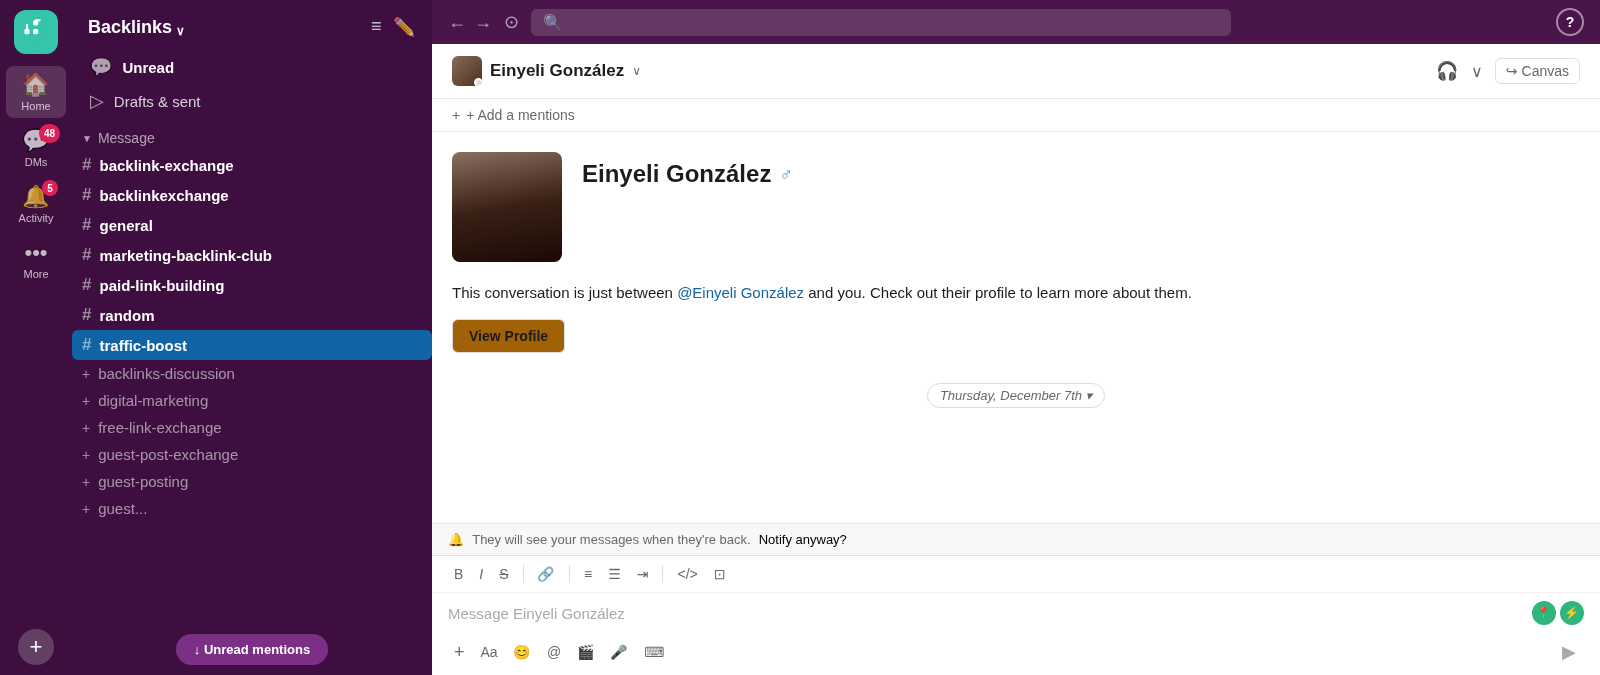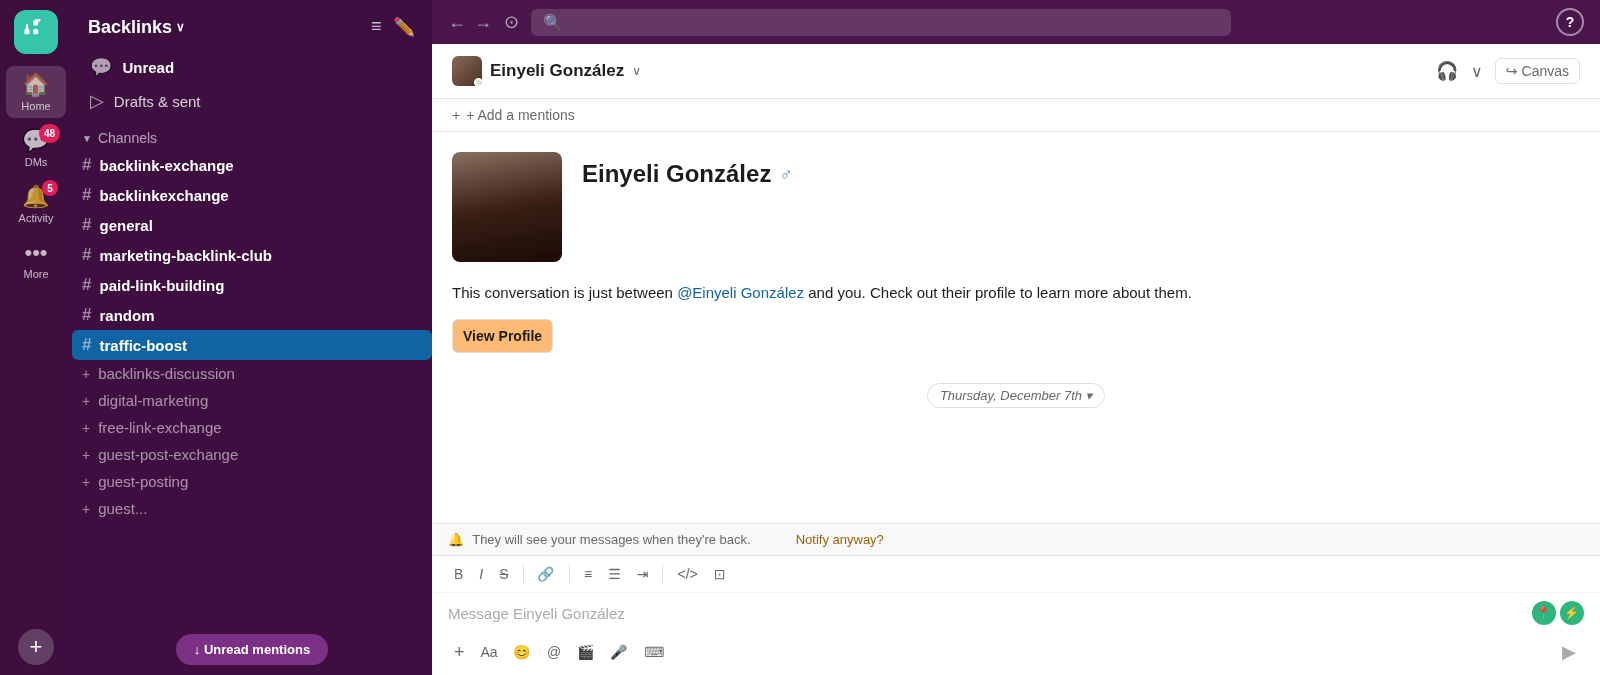--- a/index.html
+++ b/index.html
@@ -67,21 +67,21 @@
       flex-shrink: 0;
       position: relative;
       overflow: hidden;
     }
     .sidebar-header {
       display: flex; align-items: center; justify-content: space-between;
       padding: 16px 16px 8px 16px;
     }
     .workspace-name {
       color: white; font-size: 18px; font-weight: 800;
-      display: flex; align-items: center; gap: 4px; cursor: pointer;
+      display: flex; align-items: flex-end; gap: 4px; cursor: pointer;
     }
     .sidebar-icons { display: flex; gap: 12px; }
     .sidebar-icon { color: rgba(255,255,255,0.7); font-size: 18px; cursor: pointer; }
 
     .sidebar-nav { padding: 4px 8px; }
     .sidebar-nav-item {
       display: flex; align-items: center; gap: 10px;
       padding: 6px 10px; border-radius: 6px; cursor: pointer;
       color: rgba(255,255,255,0.8); font-size: 15px;
     }
@@ -209,41 +209,41 @@
     }
     .profile-name {
       font-size: 24px; font-weight: 700; color: #1d1c1d;
       display: flex; align-items: center; gap: 8px; margin-top: 8px;
     }
     .gender-icon { font-size: 18px; color: #4a90d9; }
     .intro-text { font-size: 15px; color: #1d1c1d; line-height: 1.5; }
     .mention-link { color: #1264a3; cursor: pointer; }
     .view-profile-btn {
       display: inline-block; margin-top: 14px;
-      padding: 8px 10px; border: 1px solid #ddd; border-radius: 6px;
+      padding: 8px 16px; border: 1px solid #ddd; border-radius: 6px;
       font-size: 14px; font-weight: 600; color: #1d1c1d;
-      cursor: pointer; background: #fdba74;
+      cursor: pointer; background: #a16207;
     }
 
     .date-divider {
       display: flex; align-items: center; justify-content: center; gap: 8px;
       color: #696969; font-size: 13px; margin: 10px 0; font-style: italic;
     }
     .date-pill {
       border: 1px solid #ddd; border-radius: 20px;
       padding: 4px 12px; font-size: 13px; color: #696969; cursor: pointer;
       background: white; display: flex; align-items: center; gap: 4px;
     }
 
     .away-notice {
       background: #f8f8f8; border-top: 1px solid #e8e8e8;
       padding: 8px 16px; display: flex; align-items: center; gap: 8px;
       font-size: 13px; color: #696969;
     }
-    .notify-link { color: #a16207; cursor: pointer; margin-left: 37px; }
+    .notify-link { color: #000000; cursor: pointer; }
 
     
     .message-input-area {
       border-top: 1px solid #e0e0e0; background: white;
     }
     .formatting-bar {
       display: flex; align-items: center; gap: 4px;
       padding: 6px 16px; border-bottom: 1px solid #f0f0f0;
     }
     .fmt-btn {
@@ -338,21 +338,21 @@
       <span>Unread</span>
     </div>
     <div class="sidebar-nav-item">
       <span class="icon">▷</span>
       <span>Drafts &amp; sent</span>
     </div>
   </div>
 
   <div class="section-header">
     <span class="arrow">▼</span>
-    <span>Channels</span>
+    <span>Message</span>
   </div>
 
   <div>
     <div class="channel-item bold">
       <span class="channel-hash">#</span>
       <span>backlink-exchange</span>
     </div>
     <div class="channel-item bold">
       <span class="channel-hash">#</span>
       <span>backlinkexchange</span>

